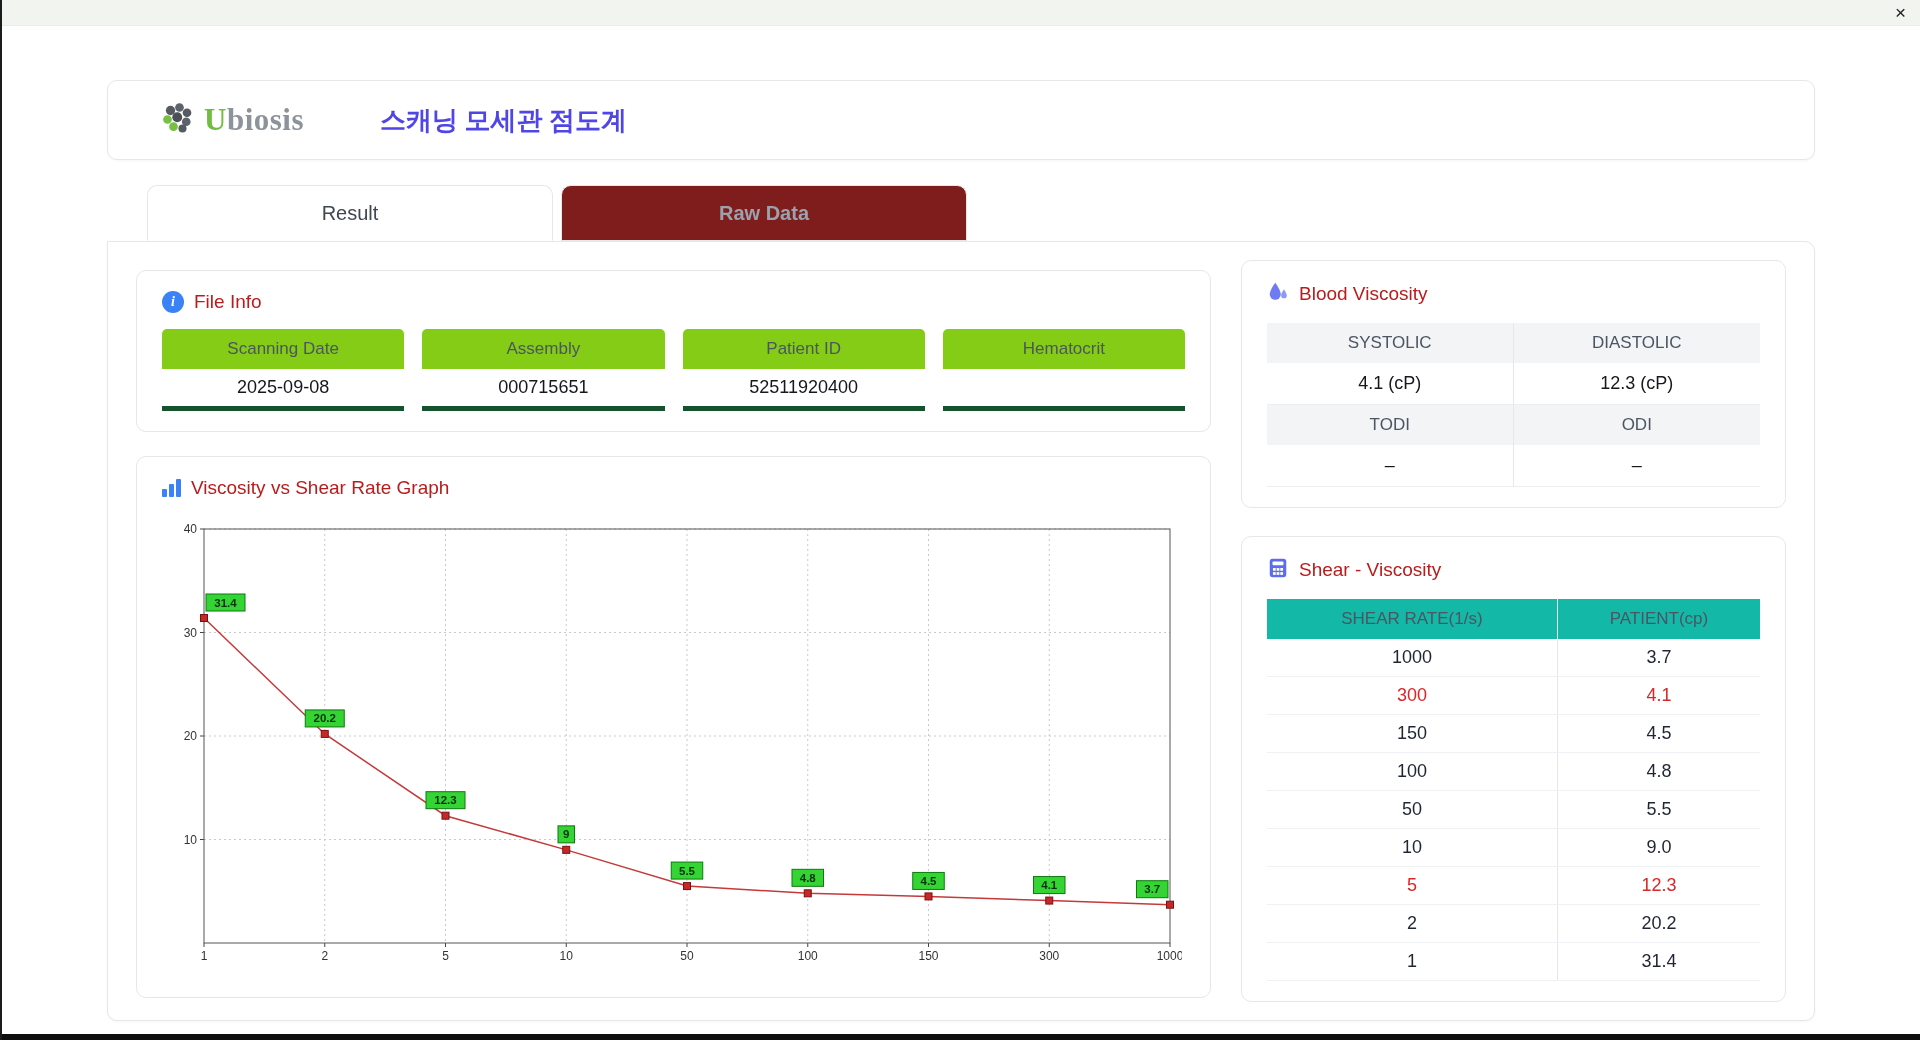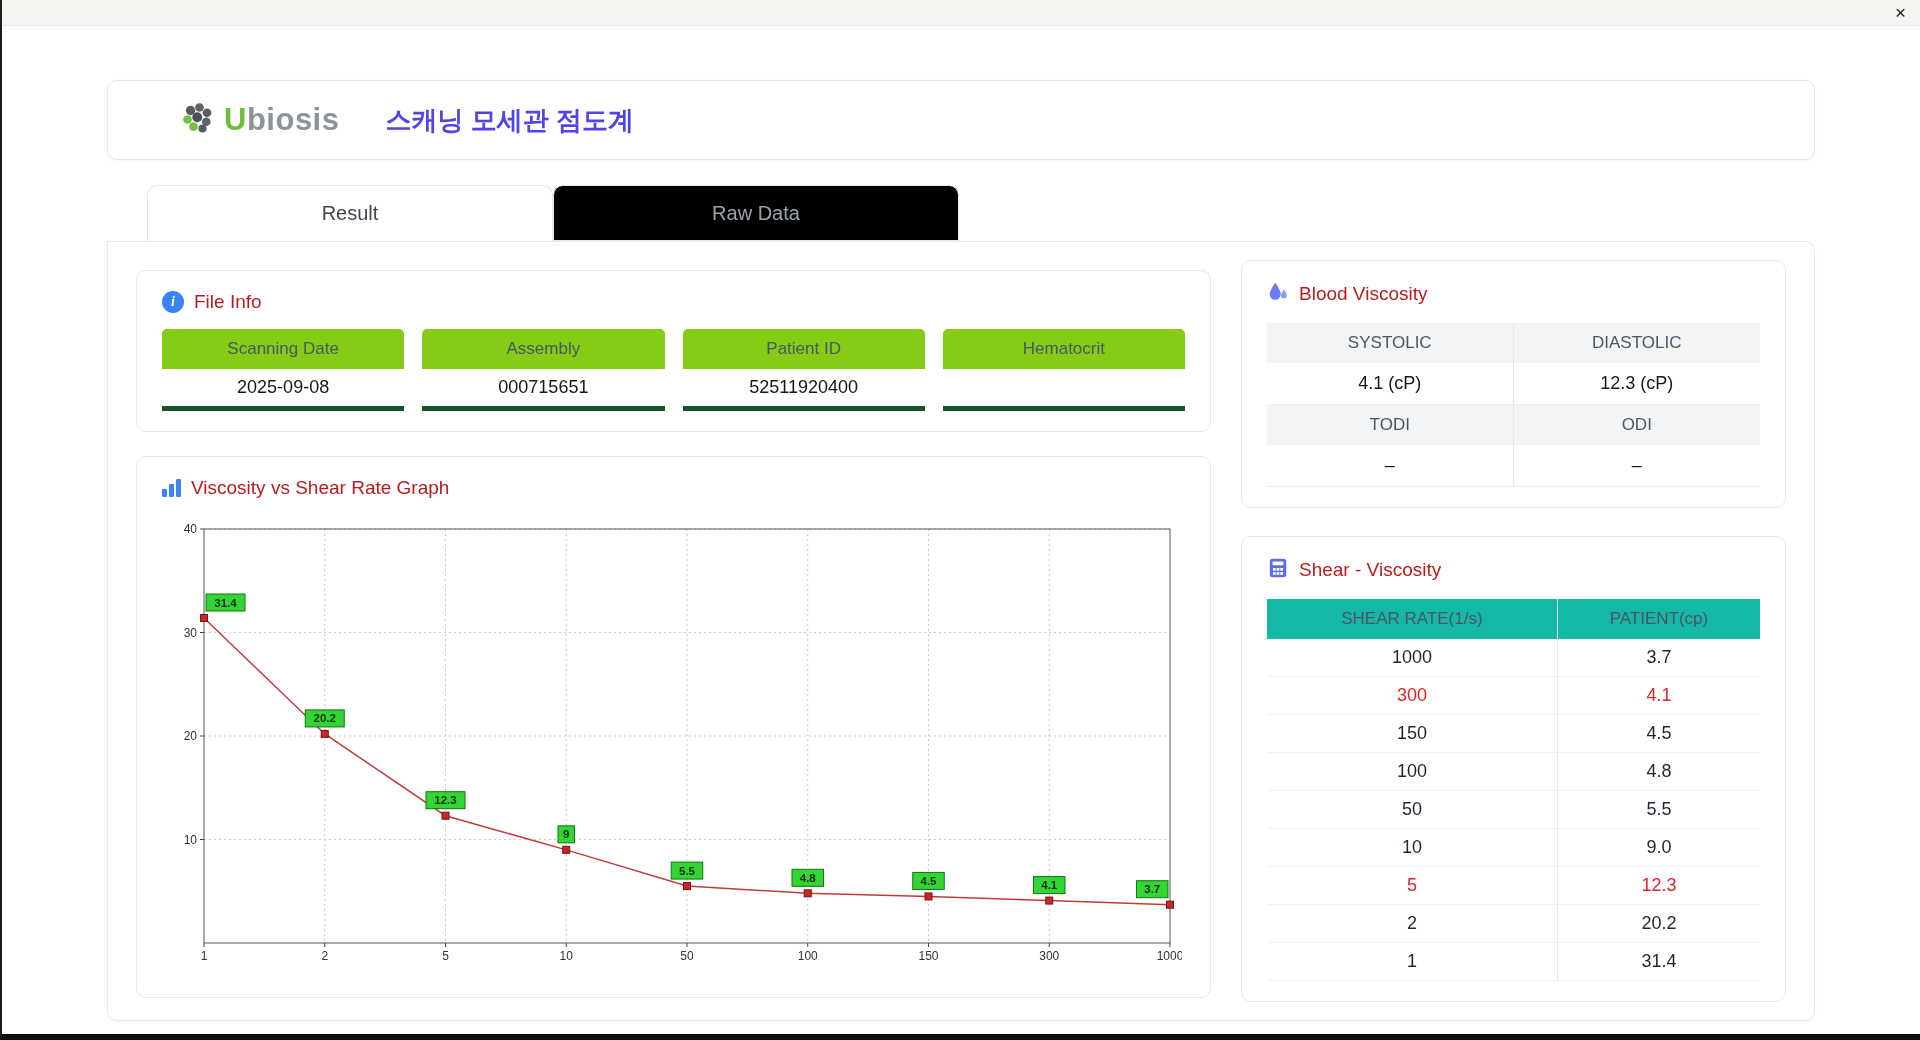--- a/index.html
+++ b/index.html
@@ -26,40 +26,41 @@
   .page { padding: 54px 105px 0 105px; }
 
   
   .header-card {
     height: 80px;
     border: 1px solid #e5e7eb;
     border-radius: 10px;
     background: #fff;
     display: flex;
     align-items: center;
-    padding: 0 72px;
+    padding: 0 52px;
     box-shadow: 0 1px 3px rgba(0,0,0,0.04);
+    font-family: Liberation Serif, serif;
   }
   .logo { display: flex; align-items: center; gap: 8px; }
   .logo-text { font-size: 31px; color: #8d939b; font-weight: 600; letter-spacing: 0.5px; }
   .logo-text .u { color: #6fbe3f; font-weight: 700; }
-  .app-title { margin-left: 46px; font-size: 26px; font-weight: 700; color: #4f46e5; }
+  .app-title { margin-left: 76px; font-size: 26px; font-weight: 700; color: #4f46e5; }
 
   
   .tabs { display: flex; margin-top: 25px; position: relative; z-index: 2; }
   .tab {
     width: 406px; height: 56px;
     display: flex; align-items: center; justify-content: center;
     font-size: 20px;
     border: 1px solid #e5e7eb;
     border-radius: 10px 10px 0 0;
     cursor: pointer;
   }
   .tab.active { background: #fff; color: #3f4750; font-weight: 400; border-bottom: 1px solid #fff; margin-bottom: -1px; margin-left: 40px; }
-  .tab.inactive { background: #000000; color: #9aa3ad; font-weight: 400; margin-left: 0; }
+  .tab.inactive { background: #7f1d1d; color: #9aa3ad; font-weight: 700; margin-left: 8px; }
 
   
   .panel {
     border: 1px solid #e5e7eb;
     border-radius: 0 10px 10px 10px;
     height: 780px;
     background: #fff;
     padding: 28px;
     display: flex;
     gap: 30px;

